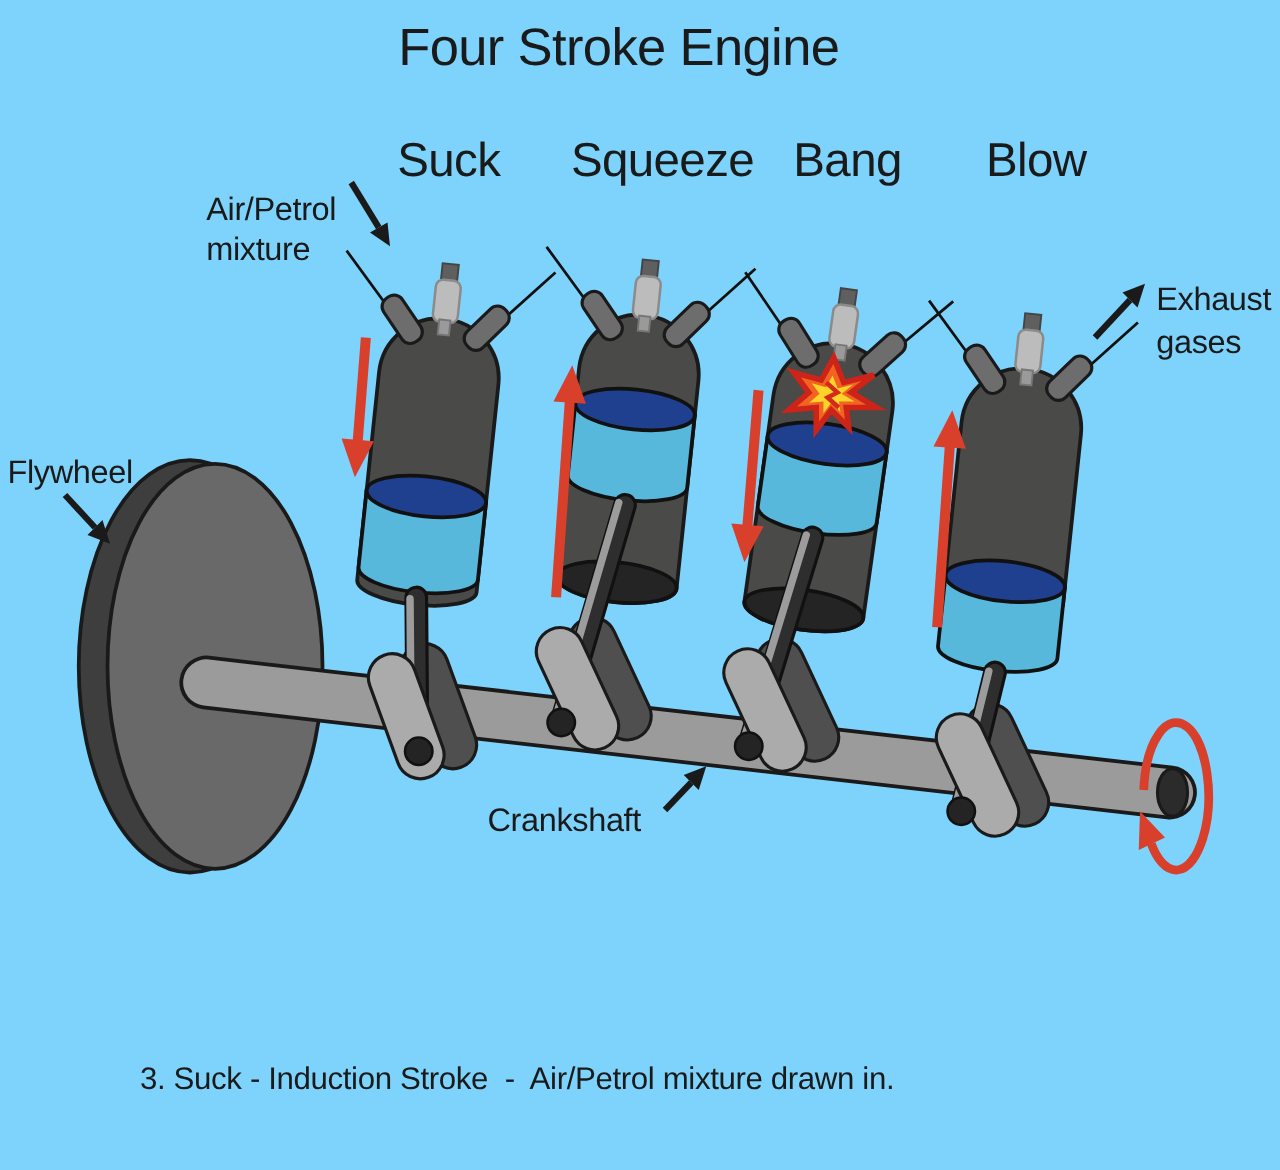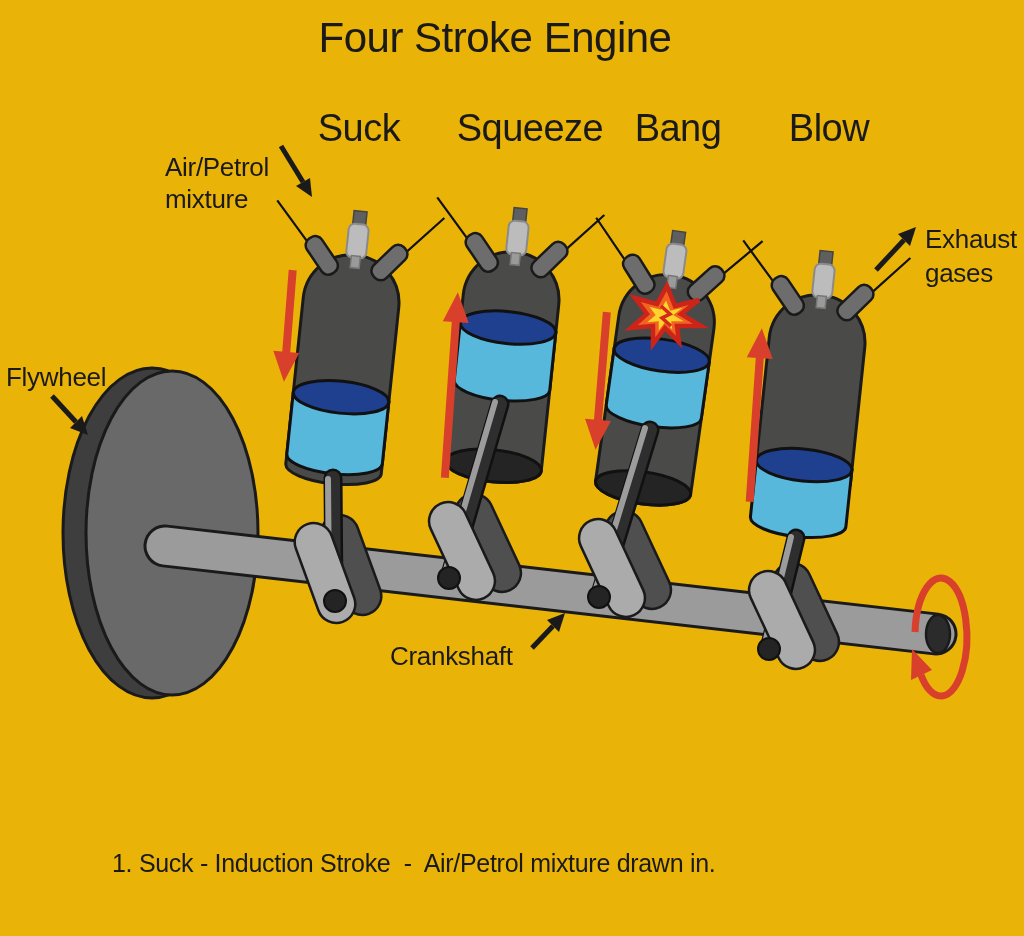--- a/index.html
+++ b/index.html
@@ -1,16 +1,16 @@
 <!DOCTYPE html>
 <html><head>
 <meta charset="utf-8">
 <style>
   html,body{margin:0;padding:0;background:#ffffff;}
-  .stage{position:relative;width:1024px;height:936px;background:#eab308;overflow:hidden;
+  .stage{position:relative;width:1024px;height:936px;background:#7dd3fc;overflow:hidden;
          font-family:"Liberation Sans",sans-serif;}
   svg{position:absolute;left:0;top:0;}
   text{font-family:"Liberation Sans",sans-serif;fill:#1a1a1a;}
   .title-t{font-size:42px;letter-spacing:-0.5px;}
   .stroke-t{font-size:38px;letter-spacing:-0.5px;}
   .ann-t{font-size:26px;letter-spacing:-0.3px;}
   .legend{position:absolute;left:112px;top:776px;font-size:25px;line-height:35px;
           color:#1a1a1a;white-space:pre;letter-spacing:-0.3px;}
   .legend div{height:35px;}
 </style>
@@ -215,18 +215,18 @@
 
   <text class="ann-t" x="165" y="176">Air/Petrol</text>
   <text class="ann-t" x="165" y="208">mixture</text>
   <text class="ann-t" x="925" y="248">Exhaust</text>
   <text class="ann-t" x="925" y="282">gases</text>
   <text class="ann-t" x="6" y="386">Flywheel</text>
   <text class="ann-t" x="390" y="665">Crankshaft</text>
 </svg>
 
   <div class="legend">
-    <div>1. Suck - Induction Stroke  -  Air/Petrol mixture drawn in.</div>
+    <div>3. Suck - Induction Stroke  -  Air/Petrol mixture drawn in.</div>
     
     
     
   </div>
 </div>
 
 </body></html>

